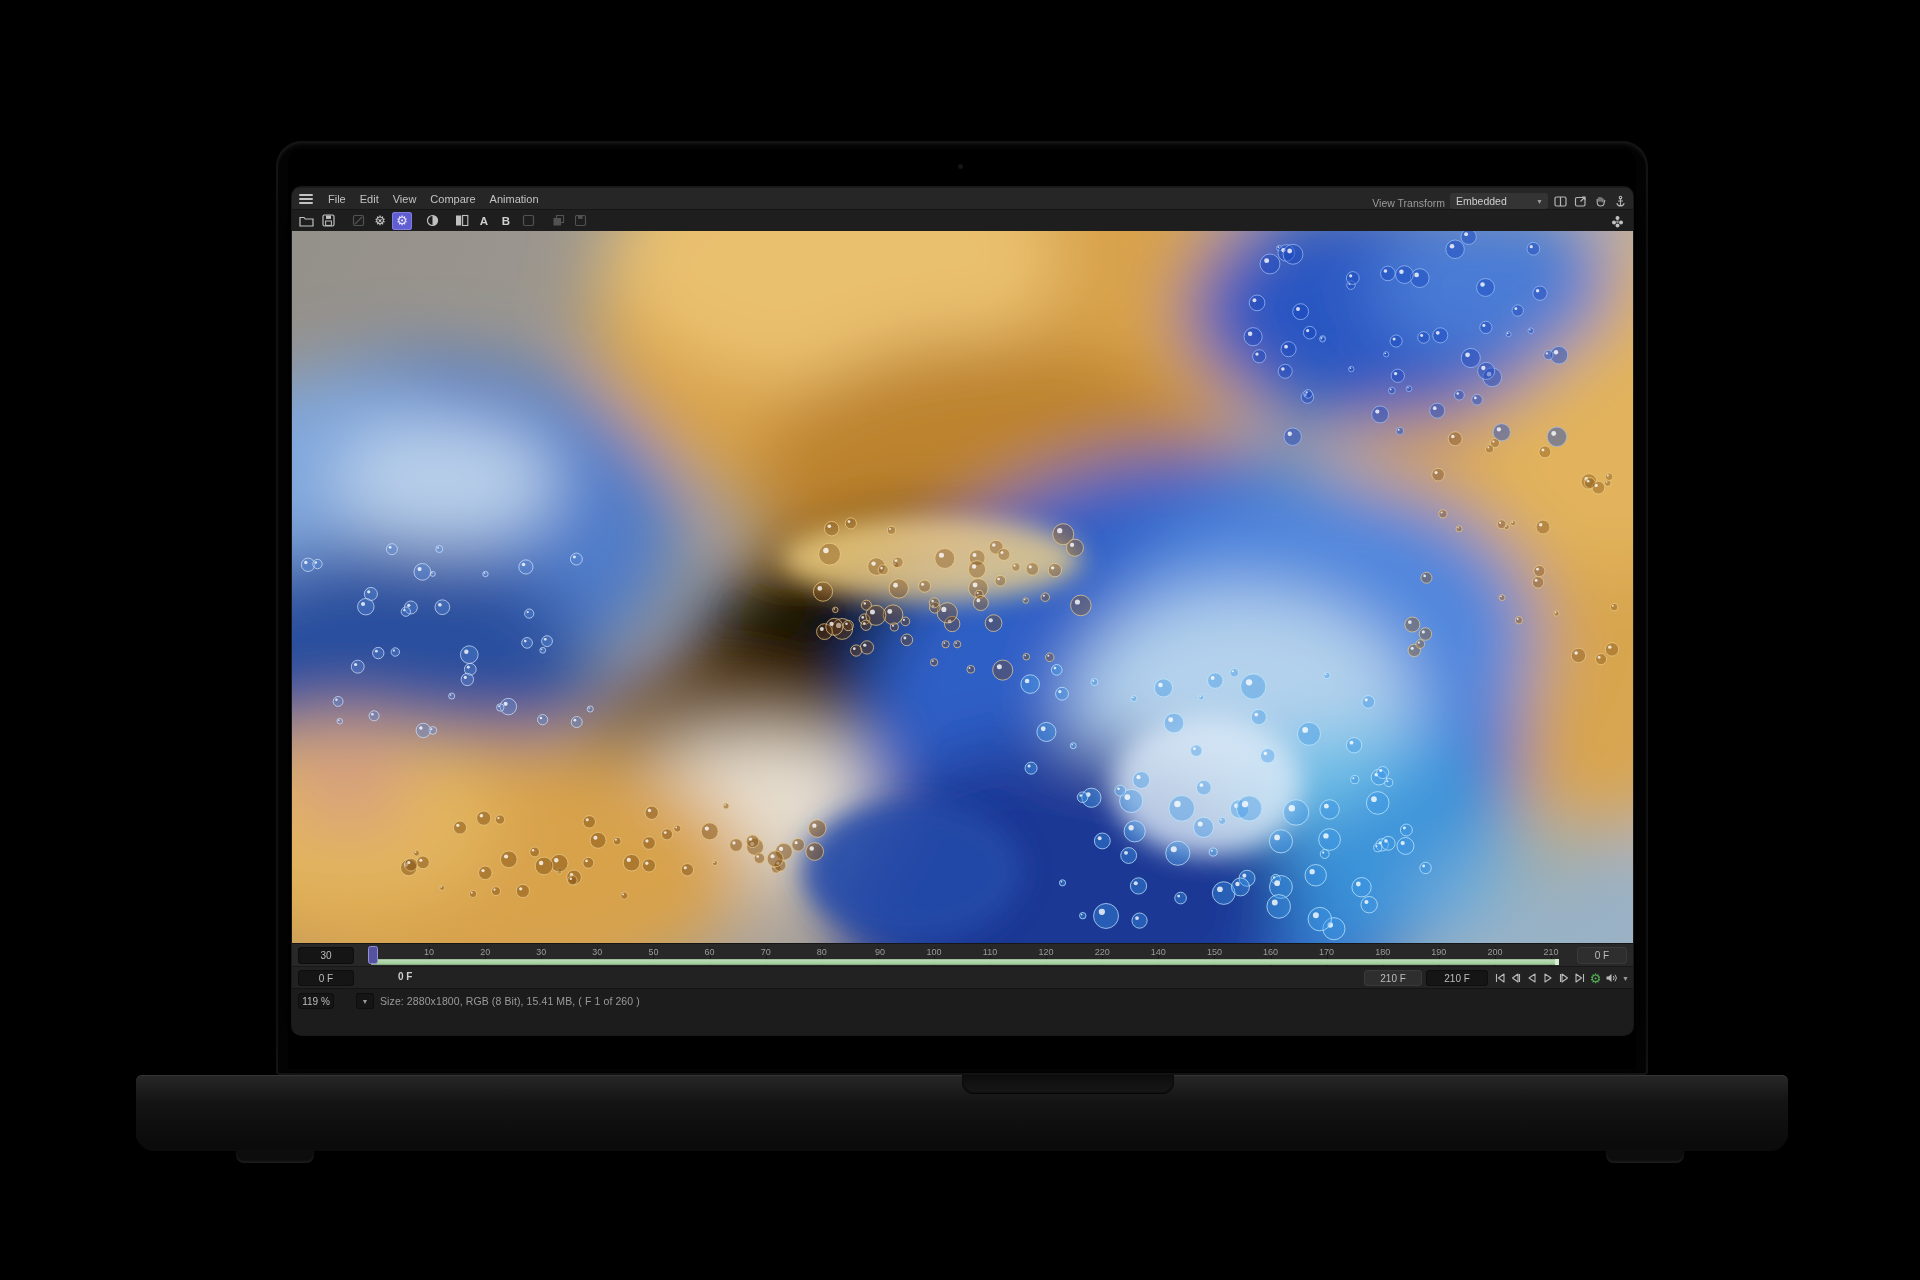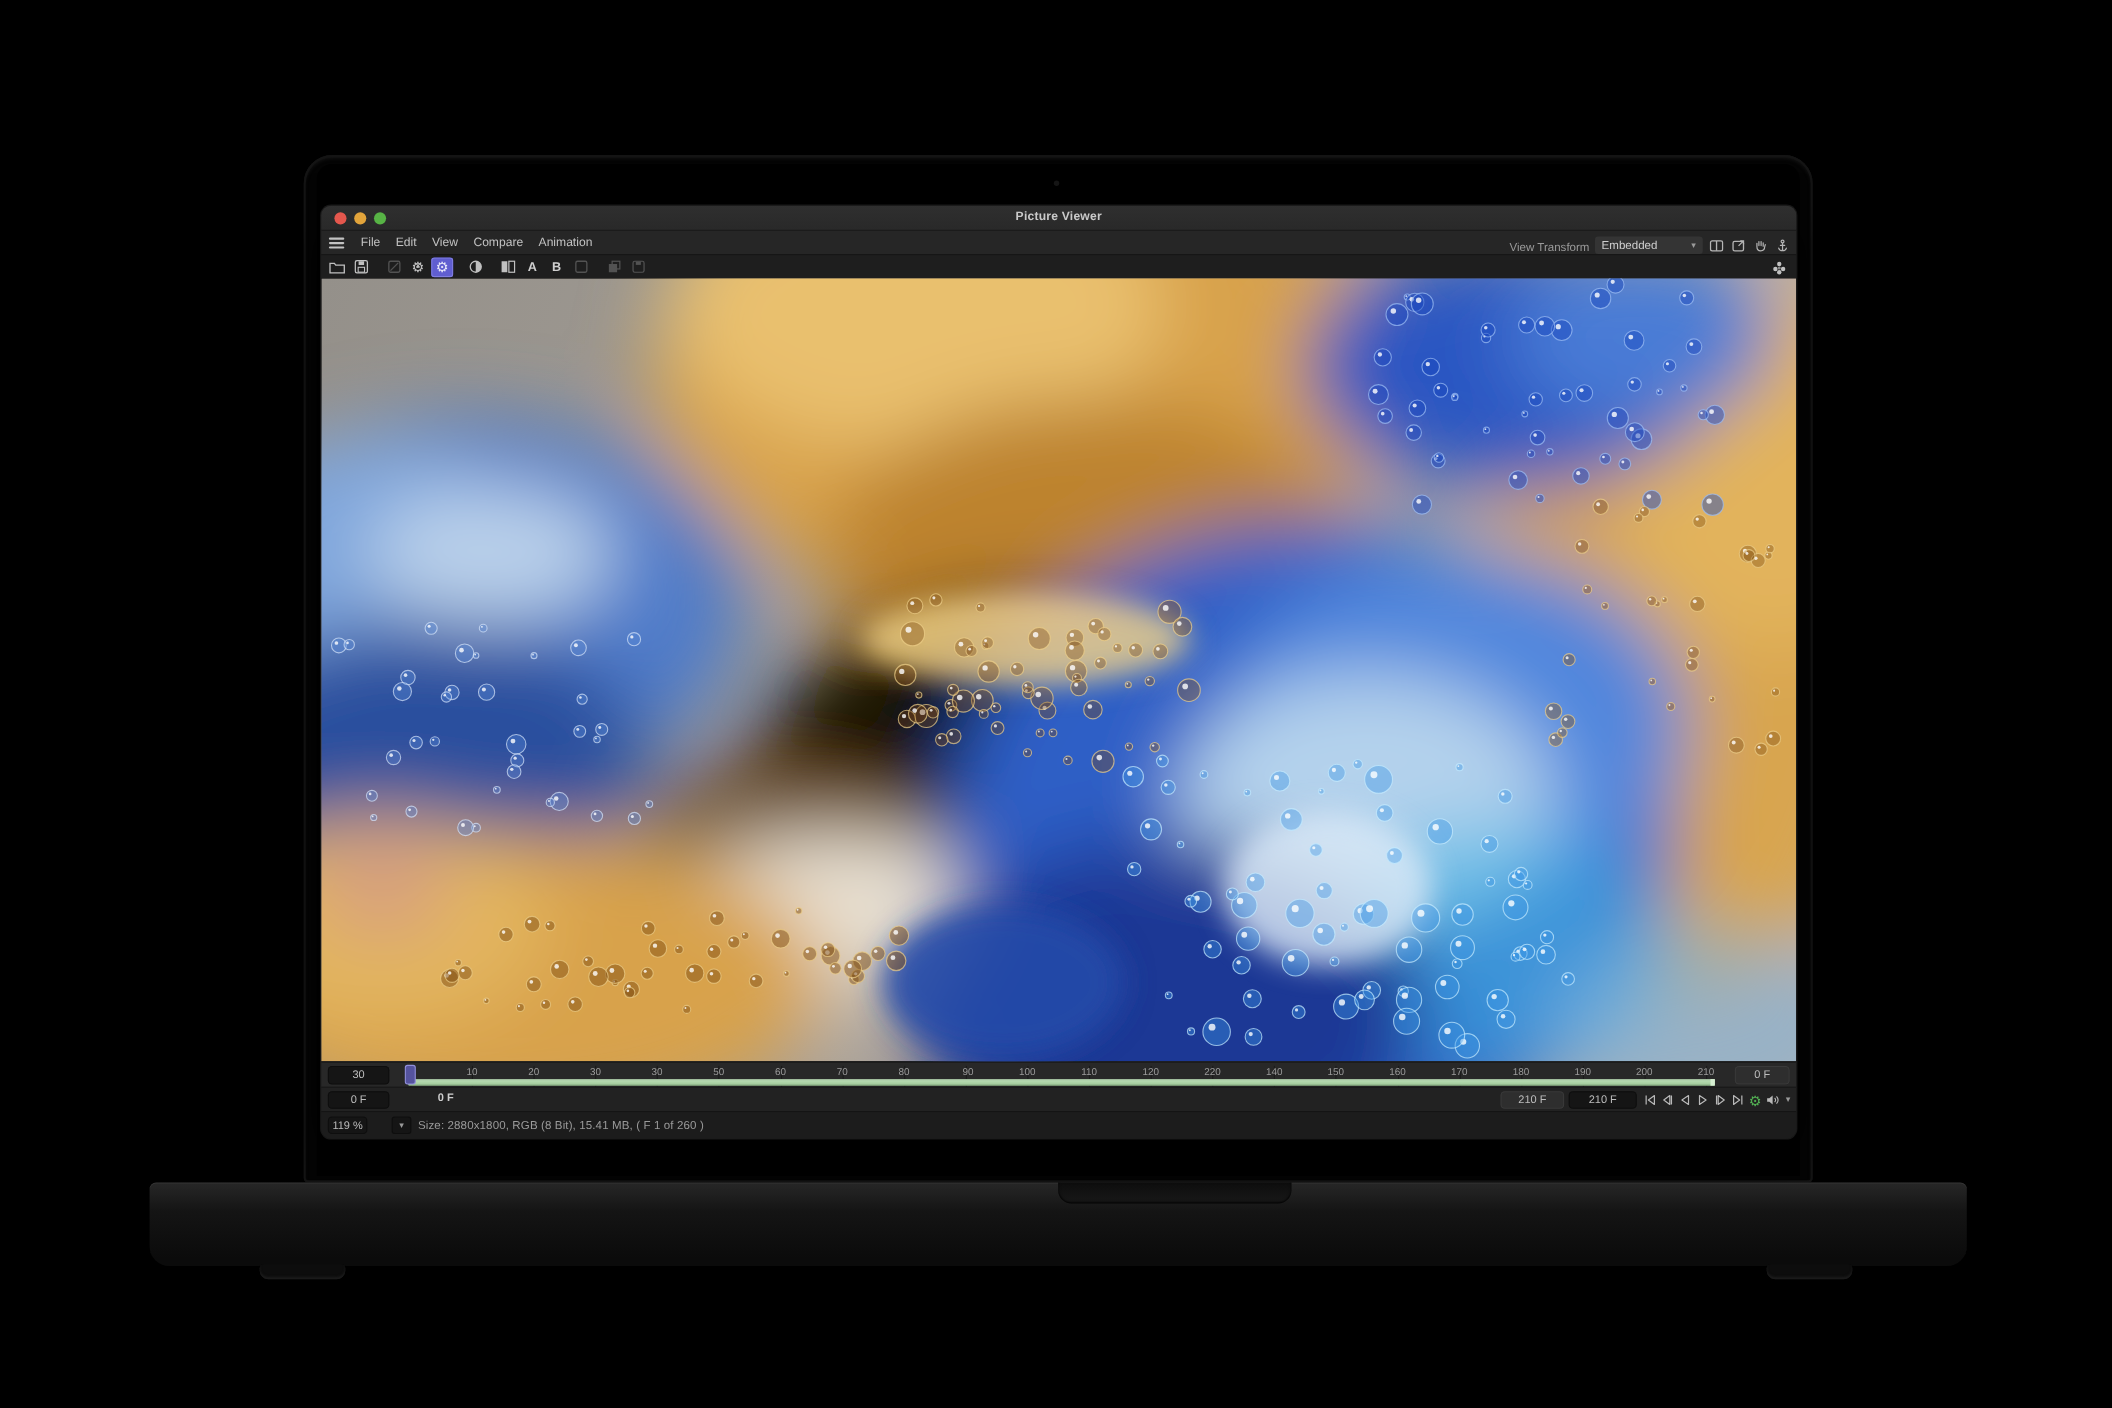--- a/index.html
+++ b/index.html
@@ -109,26 +109,20 @@
 <body>
 
 <div class="stage">
 
   <div class="laptop-lid"></div>
   <div class="laptop-display"></div>
   <div class="camera-dot"></div>
 
   <div class="pv-window">
 
-    <div class="titlebar">
-      <span class="traffic tl-close" style="background: rgb(228, 87, 77);"></span>
-      <span class="traffic tl-min" style="background: rgb(226, 164, 59);"></span>
-      <span class="traffic tl-zoom" style="background: rgb(87, 179, 69);"></span>
-      <div class="win-title">Picture Viewer</div>
-    </div>
 
     <div class="menubar">
       <span class="hamburger">
           <i></i>
           <i></i>
           <i></i>
         </span>
       <span class="menu-item">File</span>
       <span class="menu-item">Edit</span>
       <span class="menu-item">View</span>

